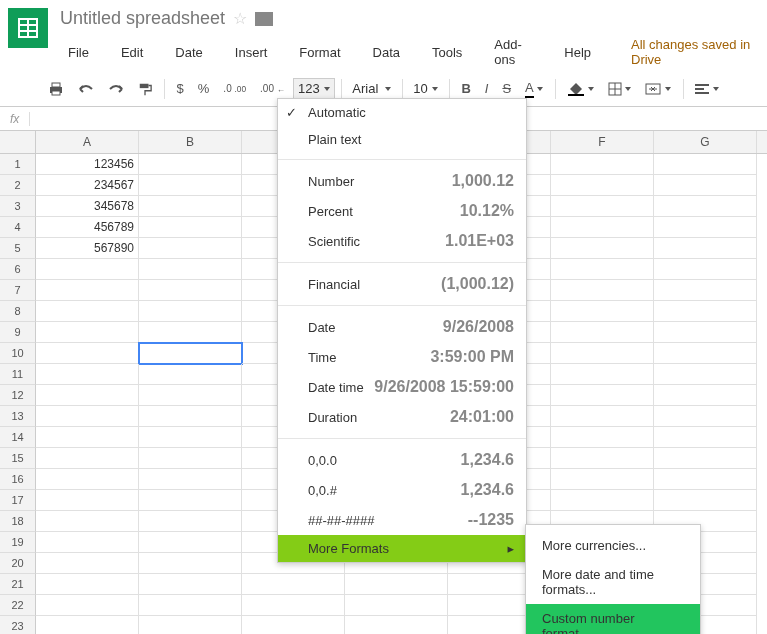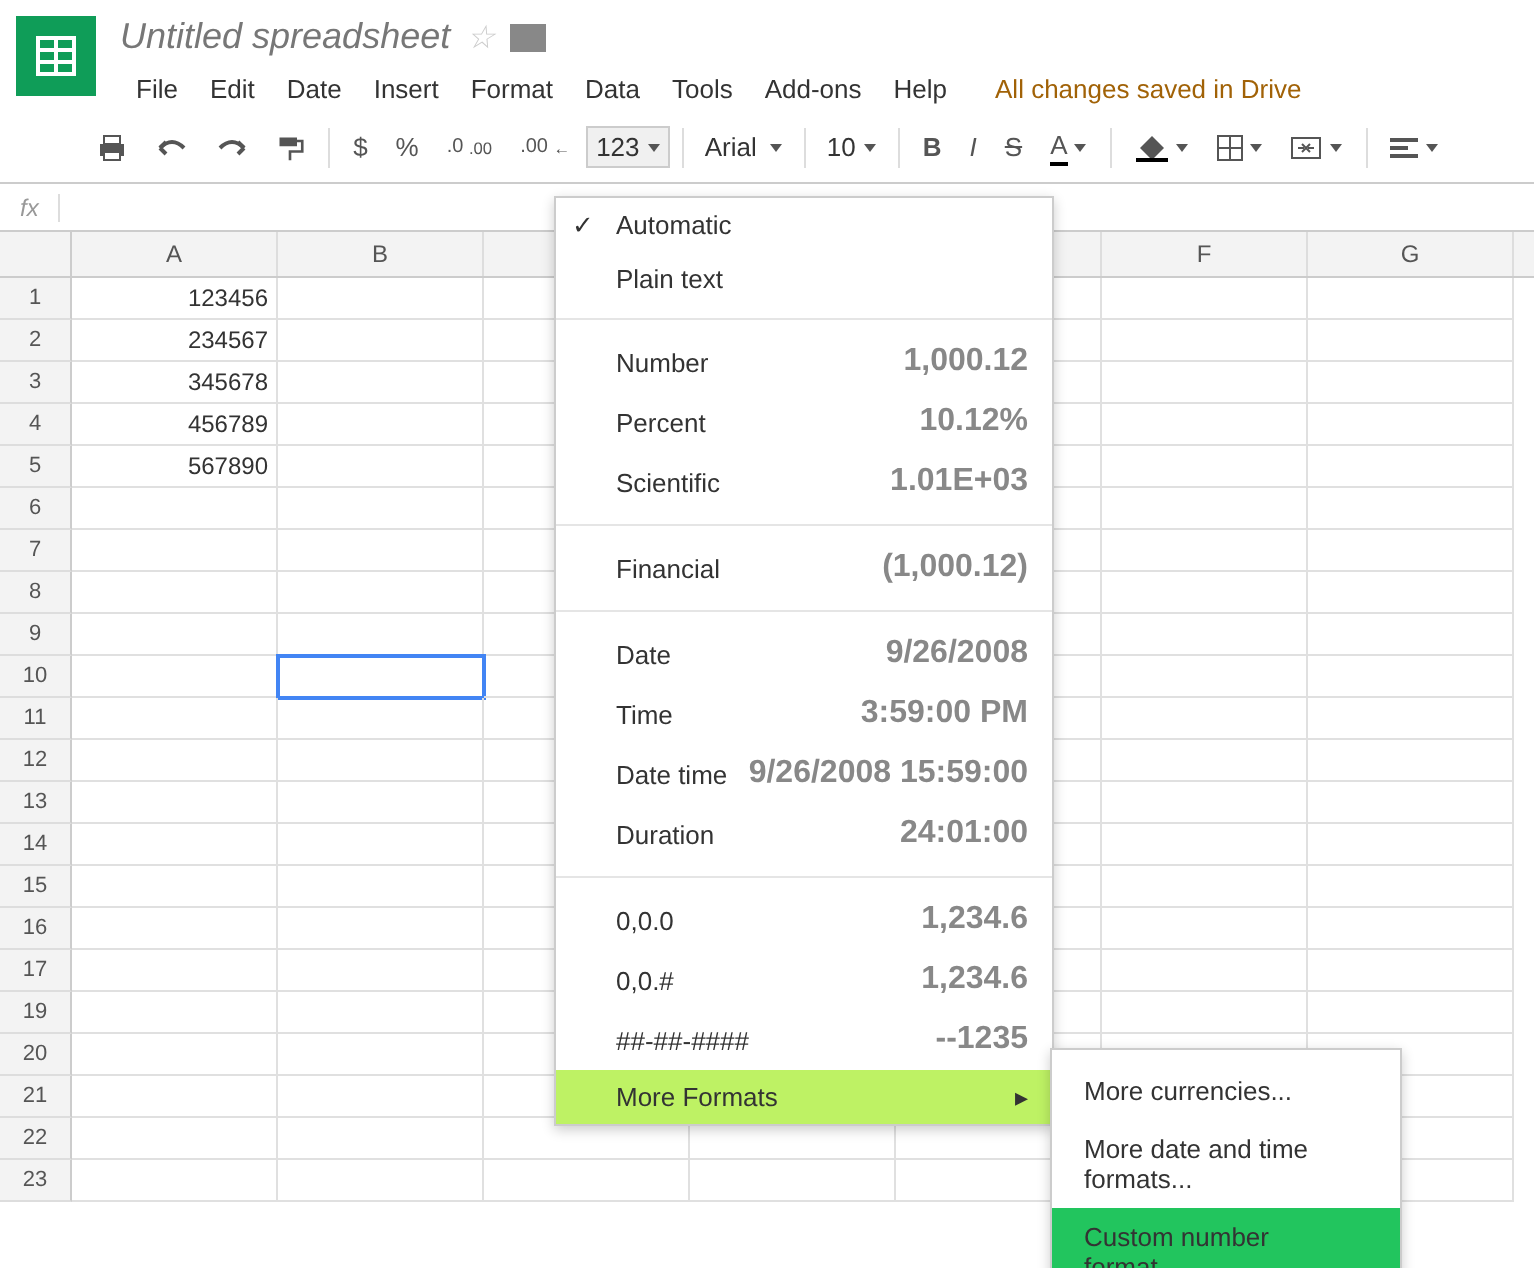--- a/index.html
+++ b/index.html
@@ -1,24 +1,24 @@
 <!DOCTYPE html>
 <html><head>
 <meta charset="utf-8">
 <style>
 * { box-sizing: border-box; margin: 0; padding: 0; }
 body { font-family: Arial, sans-serif; font-size: 13px; color: #333; background: #fff; width: 767px; height: 634px; overflow: hidden; position: relative; }
 .header { display: flex; align-items: flex-start; padding: 8px 8px 0 8px; }
 .logo { width: 40px; height: 40px; background: #0f9d58; display: flex; align-items: center; justify-content: center; margin-right: 12px; }
 .logo svg { width: 24px; height: 24px; }
 .title-area { flex: 1; }
-.doc-title { font-size: 18px; color: #777; font-style: italic; display: flex; align-items: center; gap: 8px; }
+.doc-title { font-size: 18px; color: #777; display: flex; align-items: center; gap: 8px; }
 .star-icon { color: #ccc; font-size: 16px; }
 .folder-icon { width: 18px; height: 14px; background: #888; display: inline-block; }
-.menubar { display: flex; gap: 0; margin-top: 4px; font-size: 13px; color: #333; align-items: center; }
+.menubar { display: flex; gap: 16px; margin-top: 4px; font-size: 13px; color: #333; align-items: center; }
 .menubar span { padding: 4px 8px; cursor: pointer; }
 .save-status { color: #a16207; margin-left: 8px; }
 .toolbar { display: flex; align-items: center; padding: 6px 42px; border-bottom: 1px solid #ccc; gap: 2px; height: 36px; }
 .tb-btn { padding: 4px 6px; color: #555; font-size: 13px; display: flex; align-items: center; cursor: pointer; }
 .tb-sep { width: 1px; height: 20px; background: #ddd; margin: 0 4px; }
 .tb-dropdown { display: flex; align-items: center; padding: 2px 4px; border: 1px solid transparent; cursor: pointer; gap: 4px; }
 .tb-dropdown.active { border: 1px solid #ccc; background: #f0f0f0; }
 .caret { width: 0; height: 0; border-left: 3px solid transparent; border-right: 3px solid transparent; border-top: 4px solid #555; }
 .fx-bar { display: flex; align-items: center; border-bottom: 1px solid #ccc; height: 24px; }
 .fx-label { font-style: italic; color: #999; padding: 0 10px; border-right: 1px solid #ddd; font-size: 12px; }
@@ -30,21 +30,21 @@
 .rows { }
 .row { display: flex; height: 21px; }
 .row-h { width: 36px; background: #f3f3f3; border-right: 1px solid #ccc; border-bottom: 1px solid #ddd; text-align: center; font-size: 11px; color: #555; line-height: 21px; }
 .cell { width: 103px; border-right: 1px solid #e0e0e0; border-bottom: 1px solid #e0e0e0; padding: 0 4px; text-align: right; font-size: 12px; line-height: 21px; }
 .cell.selected { outline: 2px solid #4285f4; outline-offset: -1px; background: #fff; }
 .format-menu { position: absolute; left: 277px; top: 98px; width: 250px; background: #fff; border: 1px solid #ccc; box-shadow: 0 2px 6px rgba(0,0,0,0.2); z-index: 10; font-size: 13px; }
 .menu-item { display: flex; align-items: center; padding: 6px 12px 6px 30px; cursor: pointer; position: relative; }
 .menu-item .check { position: absolute; left: 8px; color: #333; }
 .menu-item .sample { margin-left: auto; color: #888; font-size: 16px; font-weight: bold; }
 .menu-sep { height: 1px; background: #e5e5e5; margin: 6px 0; }
-.menu-item.submenu-parent { background: #bef264; text-align: center; }
+.menu-item.submenu-parent { background: #84cc16; text-align: center; }
 .submenu-arrow { margin-left: auto; }
 .submenu { position: absolute; left: 525px; top: 524px; width: 176px; background: #fff; border: 1px solid #ccc; box-shadow: 0 2px 6px rgba(0,0,0,0.2); z-index: 11; font-size: 13px; padding: 6px 0; }
 .submenu .menu-item { padding: 7px 16px; }
 .submenu .menu-item.hover { background: #22c55e; }
 .bold { font-weight: bold; }
 .italic { font-style: italic; }
 .strike { text-decoration: line-through; }
 .underline-a { border-bottom: 2px solid #000; padding-bottom: 1px; }
 .paint { width: 14px; height: 14px; }
 </style>
@@ -335,20 +335,30 @@
         <div class="row-h">17</div>
         <div class="cell"></div>
         <div class="cell"></div>
         <div class="cell"></div>
         <div class="cell"></div>
         <div class="cell"></div>
         <div class="cell"></div>
         <div class="cell"></div>
       </div>
       <div class="row">
+        <div class="row-h">18</div>
+        <div class="cell"></div>
+        <div class="cell"></div>
+        <div class="cell"></div>
+        <div class="cell"></div>
+        <div class="cell"></div>
+        <div class="cell"></div>
+        <div class="cell"></div>
+      </div>
+      <div class="row">
         <div class="row-h">19</div>
         <div class="cell"></div>
         <div class="cell"></div>
         <div class="cell"></div>
         <div class="cell"></div>
         <div class="cell"></div>
         <div class="cell"></div>
         <div class="cell"></div>
       </div>
       <div class="row">

